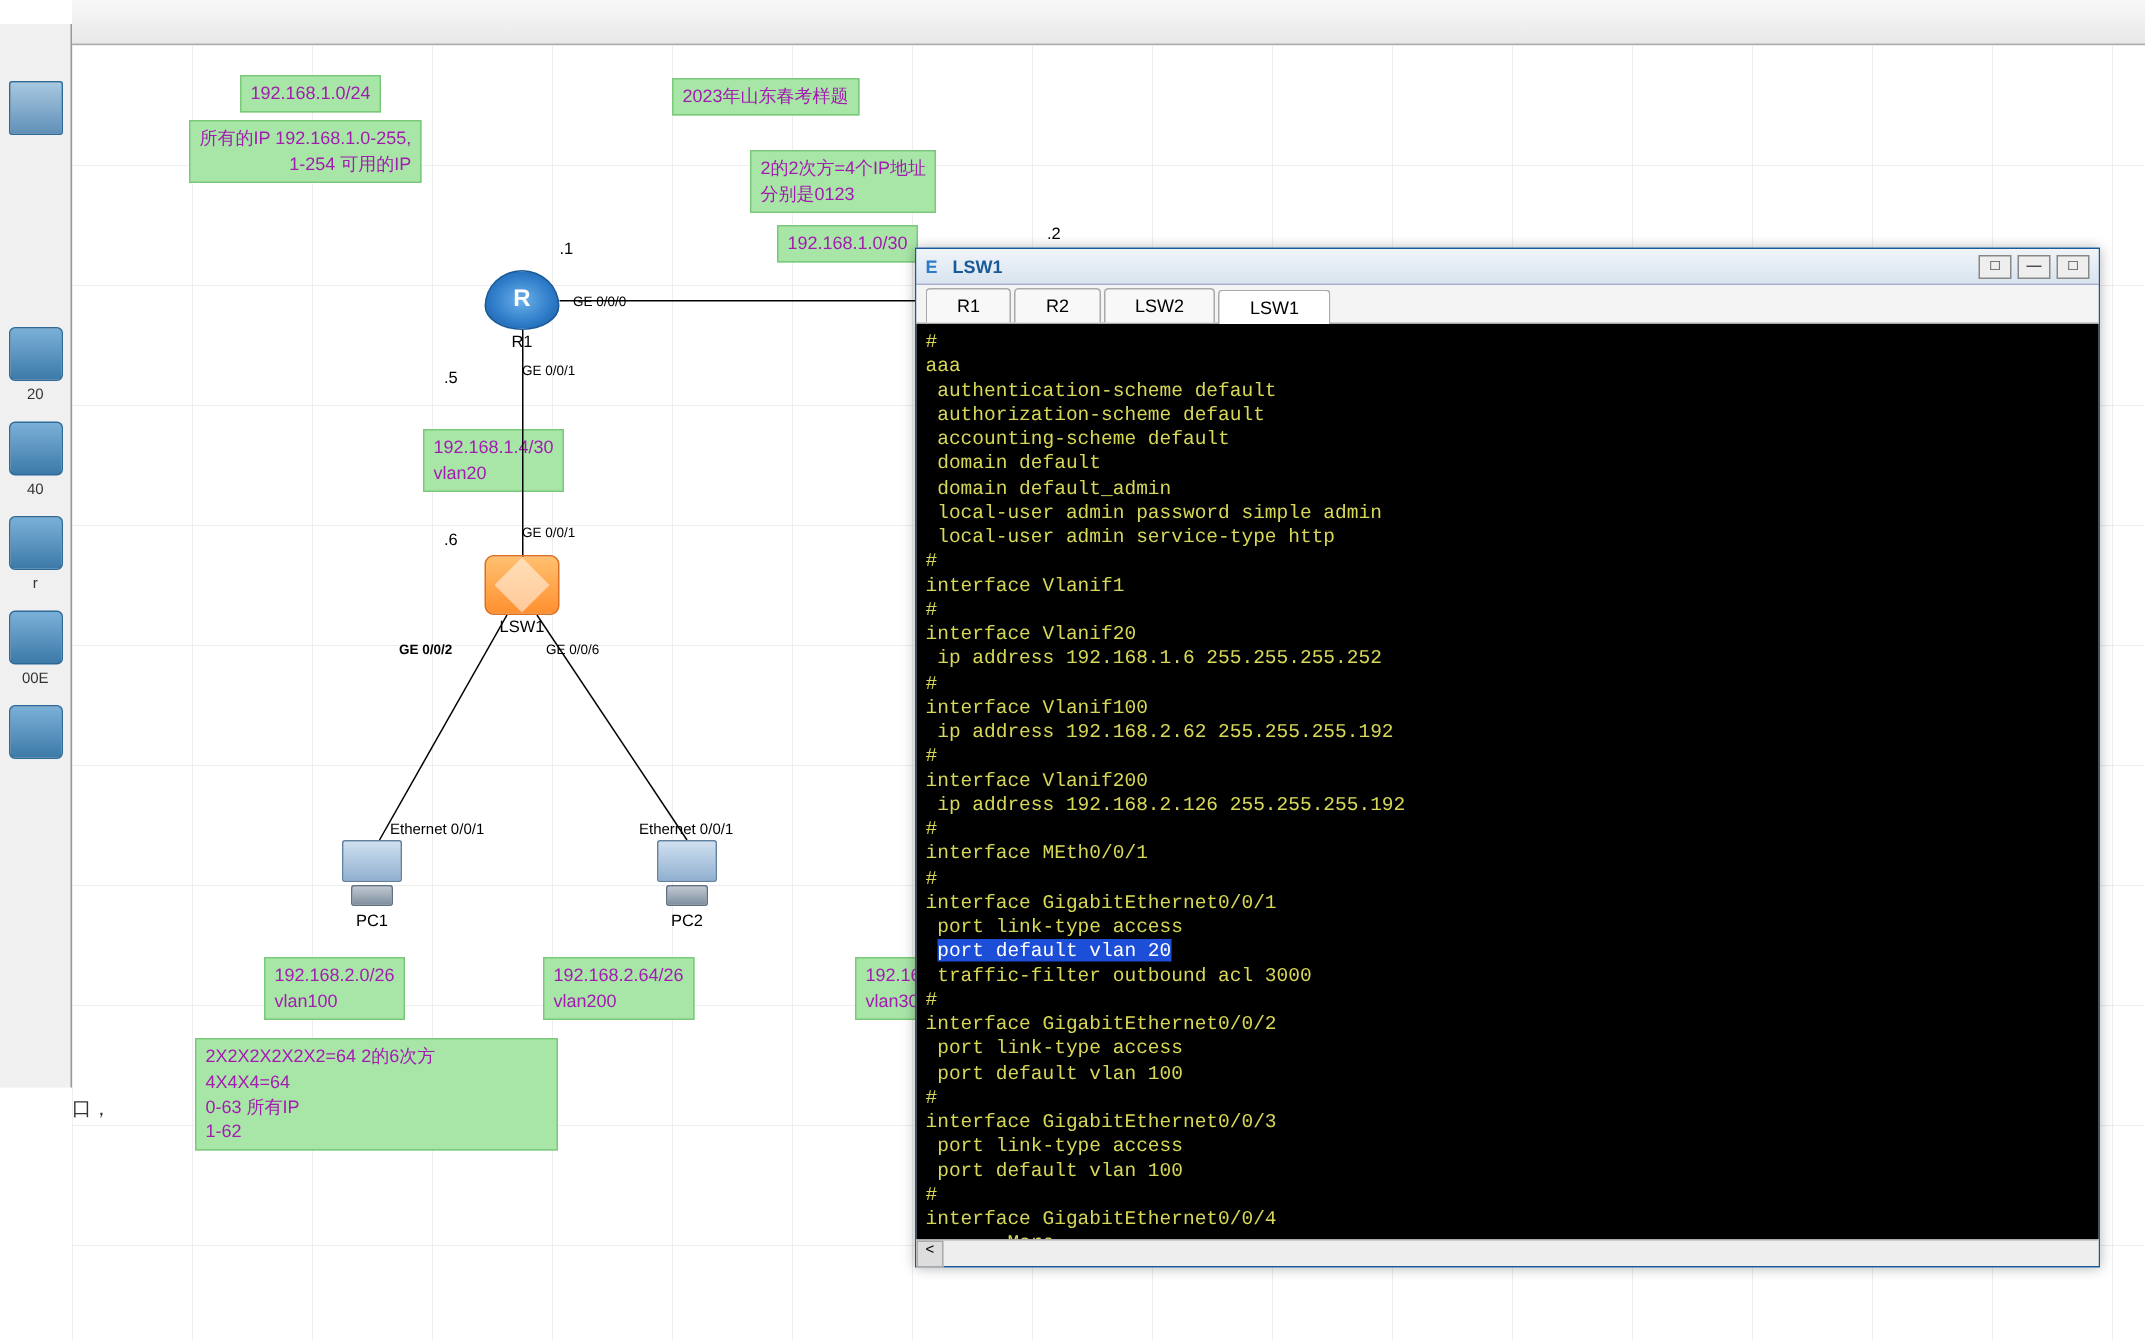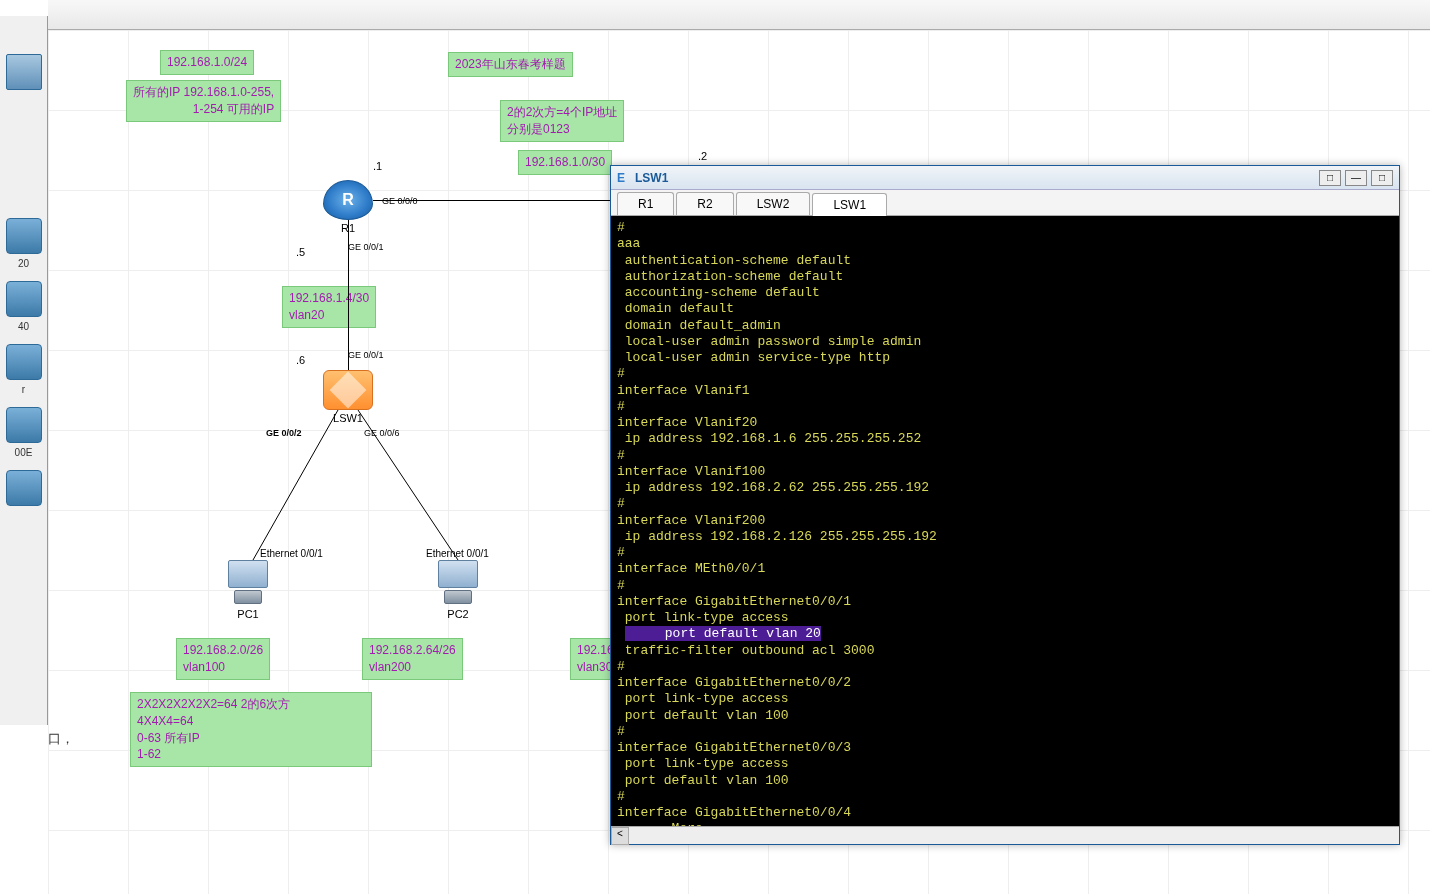--- a/index.html
+++ b/index.html
@@ -44,21 +44,21 @@
   .term-window { position: absolute; left: 610px; top: 165px; width: 790px; height: 680px; background: #fff; border: 1px solid #1a5a98; box-shadow: 0 0 8px rgba(0,0,0,0.3); }
   .term-titlebar { height: 24px; background: linear-gradient(#f0f4f8, #d8e4f0); border-bottom: 1px solid #aac; display:flex; align-items:center; padding:0 6px; }
   .term-title-icon { width:14px; height:14px; margin-right:4px; color:#2d7ac8; font-weight:bold;}
   .term-title { font-size: 12px; font-weight: bold; color: #1a5a98; flex:1;}
   .term-btns { display:flex; gap:4px;}
   .term-btn { width:22px; height:16px; border:1px solid #888; background:#eee; font-size:10px; text-align:center; line-height:14px; cursor:pointer;}
   .term-tabs { height: 26px; background: #f4f4f4; border-bottom: 1px solid #aaa; display:flex; align-items:flex-end; padding-left:6px;}
   .term-tab { padding: 4px 20px; border: 1px solid #aaa; border-bottom: none; background: #f8f8f8; margin-right: 2px; font-size: 12px; cursor:pointer; border-radius: 3px 3px 0 0;}
   .term-tab.active { background: #fff; font-weight: normal; position:relative; top:1px;}
   .term-body { position:absolute; left:0; right:0; top:50px; bottom:18px; background: #000; color: #d8d858; font-family: "Courier New", monospace; font-size: 13px; padding: 4px 6px; overflow: hidden; white-space: pre; line-height: 1.25;}
-  .term-body .hl { background: #4c1d95; color: #fff; padding-left: 40px; }
+  .term-body .hl { background: #1d4ed8; color: #fff; }
   .term-scroll { position:absolute; left:0; right:0; bottom:0; height:18px; background:#eee; border-top:1px solid #aaa;}
   .term-scroll-thumb-l { position:absolute; left:0; top:0; width:18px; height:18px; background:#ddd; border:1px solid #aaa; text-align:center; font-size:10px;}
 
   
   .bottom-info { position: absolute; left: 0px; top: 700px; font-size: 13px; color: #333; }
 </style>
 </head>
 <body>
 
 <div class="sidebar">

